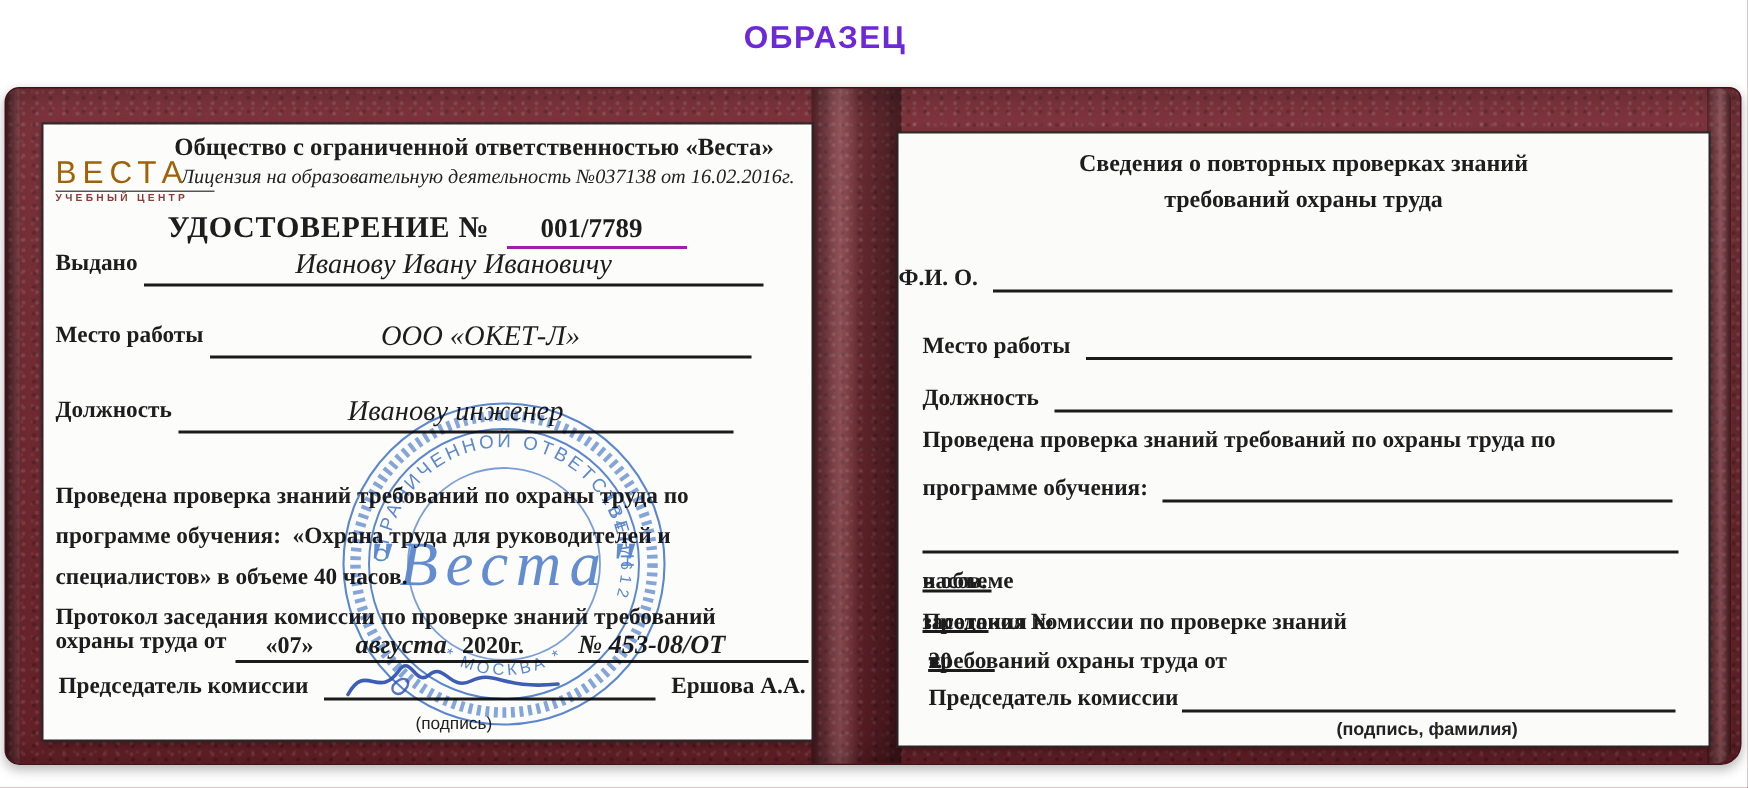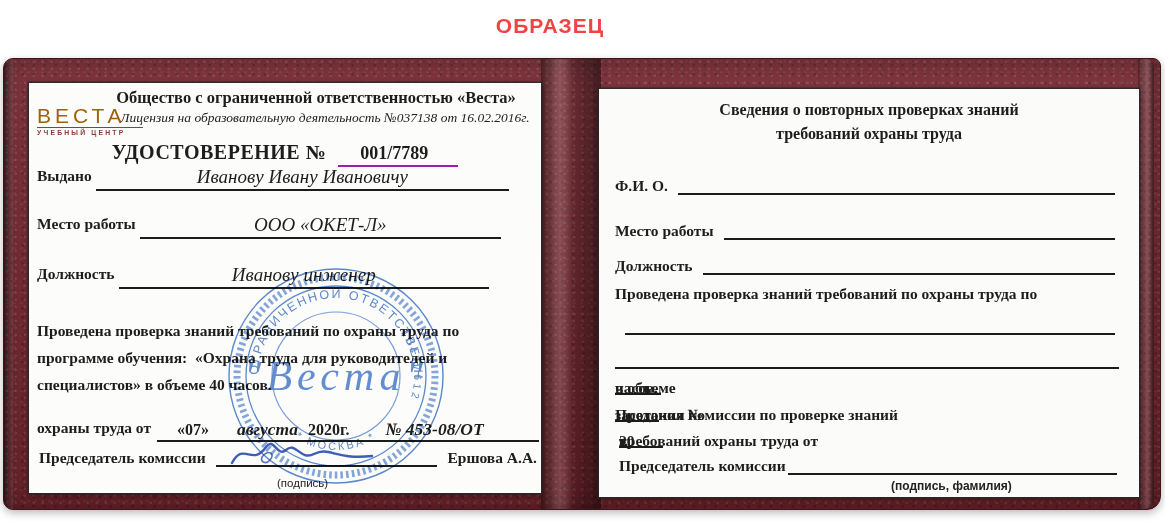--- a/index.html
+++ b/index.html
@@ -3,21 +3,21 @@
 <meta charset="utf-8">
 <style>
   html,body{margin:0;padding:0;}
   body{
     width:1165px;height:525px;position:relative;background:#ffffff;
     font-family:"Liberation Serif", serif;color:#1d1d1d;overflow:hidden;
   }
   .sample-title{
     position:absolute;left:400px;top:14px;width:300px;text-align:center;
     font-family:"Liberation Sans", sans-serif;font-weight:bold;font-size:21px;
-    letter-spacing:1px;color:#ef4444;
+    letter-spacing:1px;color:#6d28d9;
   }
   
   .booklet{
     position:absolute;left:3px;top:58px;width:1158px;height:452px;
     background-color:#76262f;
     background-image:
       linear-gradient(180deg, rgba(255,255,255,.07), rgba(0,0,0,.12)),
       radial-gradient(circle at 30% 40%, rgba(255,255,255,.12) 1px, transparent 1.6px),
       radial-gradient(circle at 70% 70%, rgba(0,0,0,.22) 1px, transparent 1.7px),
       radial-gradient(circle at 50% 20%, rgba(255,255,255,.07) 1px, transparent 1.4px);
@@ -88,21 +88,21 @@
   .chair-name{position:static;font-weight:bold;font-size:15.5px;white-space:nowrap;}
   .sig-svg{position:absolute;left:6px;bottom:-10px;width:158px;height:48px;overflow:visible;z-index:6;}
   .sign-caption{top:394px;left:248px;font-family:"Liberation Sans", sans-serif;font-size:11.5px;color:#222;}
   .stamp{left:195px;top:181px;width:224px;height:224px;mix-blend-mode:multiply;opacity:.9;z-index:5;pointer-events:none;}
   
   .r-title1{top:12px;left:0;width:100%;text-align:center;font-weight:bold;font-size:16px;}
   .r-title2{top:36px;left:0;width:100%;text-align:center;font-weight:bold;font-size:16px;}
   .rrow{display:flex;align-items:flex-end;font-weight:bold;font-size:15.5px;}
   .rrow .lab{position:static;white-space:nowrap;}
   .rrow .line{position:static;flex:1;border-bottom:2px solid #1b1b1b;margin-left:10px;}
-  .row-fio{top:78px;left:16px;right:24px;height:28px;}
+  .row-fio{top:78px;left:0;right:24px;height:28px;}
   .row-rwork{top:123px;left:16px;right:24px;height:28px;}
   .row-rpos{top:158px;left:16px;right:24px;height:28px;}
   .r-par1{top:196px;left:16px;right:10px;font-weight:bold;font-size:15.5px;}
   .row-prog{top:218px;left:16px;right:24px;height:28px;}
   .r-fullline{top:252px;left:16px;right:20px;height:28px;border-bottom:2px solid #1b1b1b;}
   .r-volume{top:290px;left:16px;font-weight:bold;font-size:15.5px;white-space:nowrap;}
   .r-prot1{top:317px;left:16px;font-weight:bold;font-size:15.5px;white-space:nowrap;}
   .r-prot2{top:343px;left:20px;font-weight:bold;font-size:15.5px;white-space:nowrap;}
   .row-rchair{top:360px;left:20px;right:22px;height:26px;}
   .r-caption{top:390px;left:292px;font-family:"Liberation Sans", sans-serif;font-weight:bold;font-size:12px;color:#222;}
@@ -153,20 +153,21 @@
       <span class="flabel">Должность</span>
       <span class="fline">
         <span class="fvalue">Иванову инженер</span>
       </span>
     </div>
 
     <div class="body-par">
       <div>Проведена проверка знаний требований по охраны труда по</div>
       <div>программе обучения:  «Охрана труда для руководителей и</div>
       <div>специалистов» в объеме 40 часов.</div>
+      <div>Протокол заседания комиссии по проверке знаний требований</div>
     </div>
 
     <div class="date-row">
       <span class="date-prefix">охраны труда от</span>
       <span class="date-line">
         <span class="d-day">«07»</span>
         <span class="d-month">августа</span>
         <span class="d-year">2020г.</span>
         <span class="d-num">№ 453-08/ОТ</span>
       </span>
@@ -225,20 +226,21 @@
     </div>
 
     <div class="rrow row-rpos">
       <span class="lab">Должность</span>
       <span class="line"></span>
     </div>
 
     <div class="r-par1">Проведена проверка знаний требований по охраны труда по</div>
 
     <div class="rrow row-prog">
+      <span class="lab">программе обучения:</span>
       <span class="line"></span>
     </div>
 
     <div class="r-fullline"></div>
 
     <div class="r-volume">
       <span>в объеме</span>
         <span class="blank w46"></span>
         <span class="sp"></span>
       <span>часов.</span>

